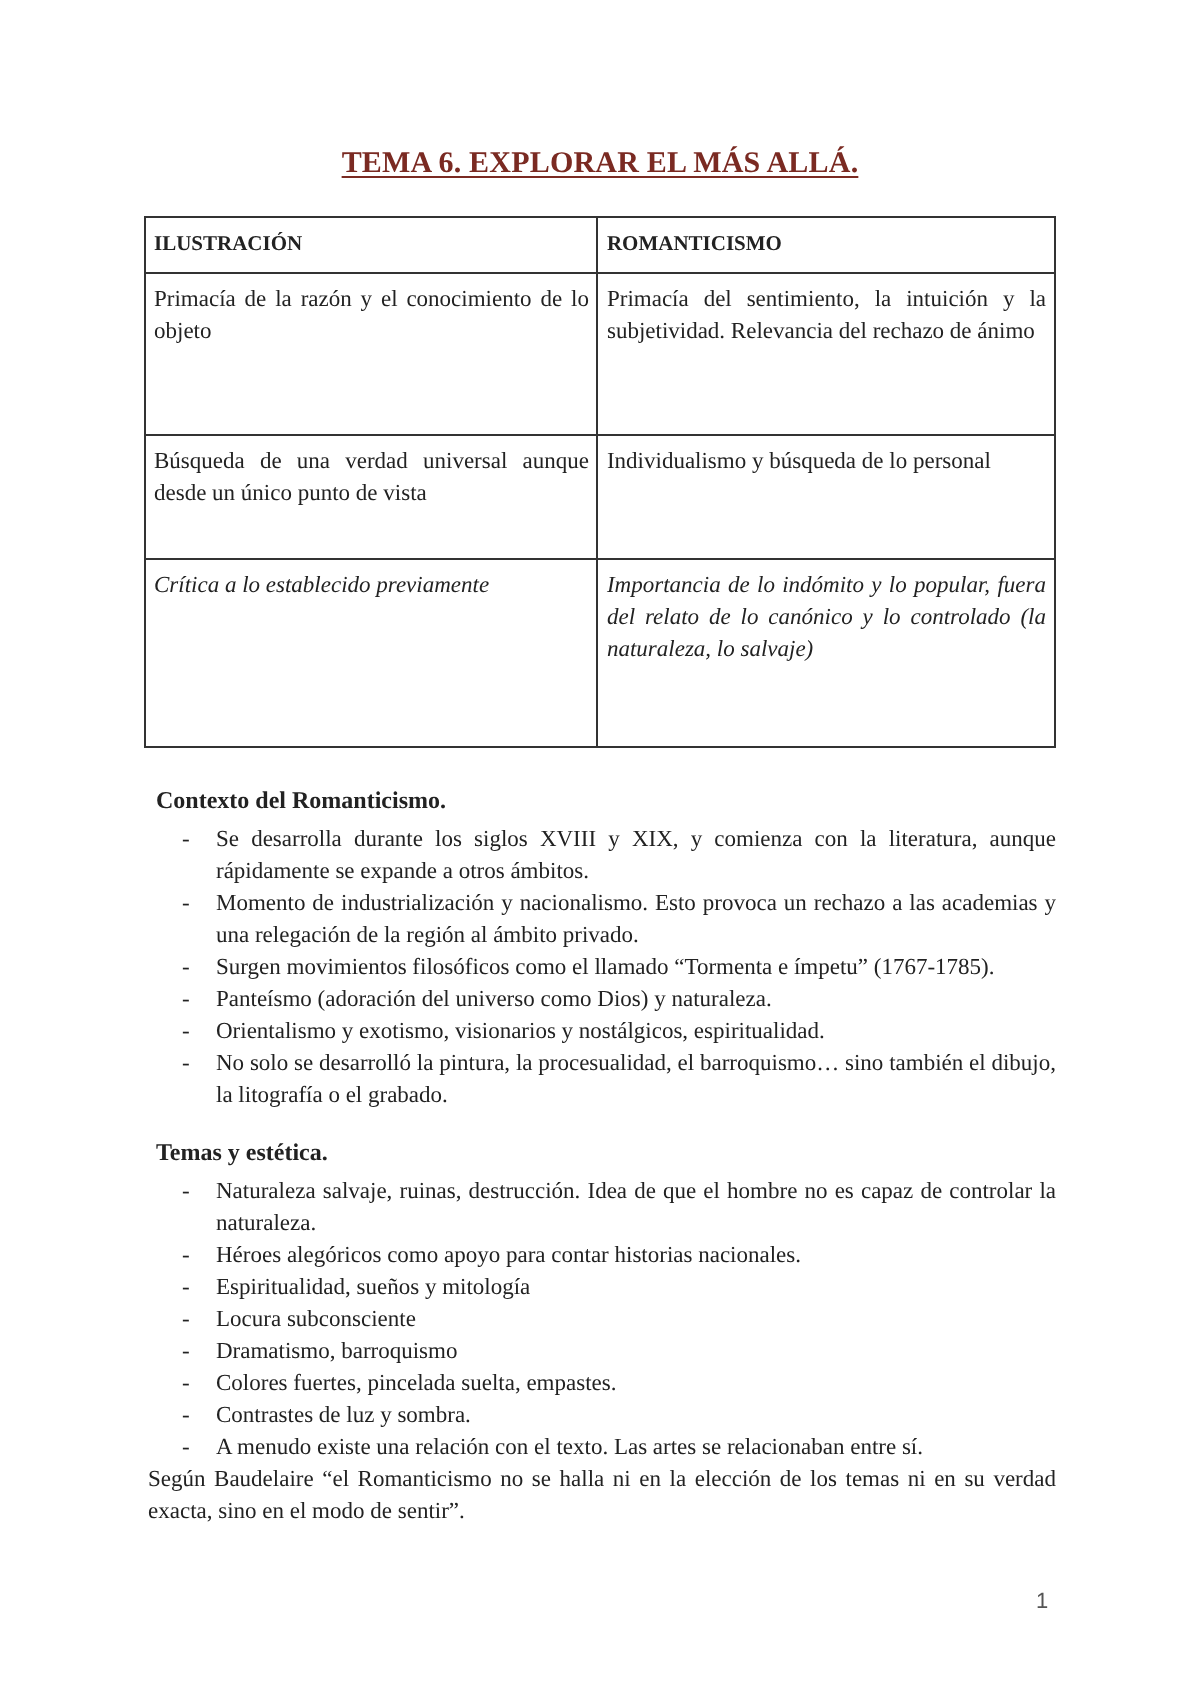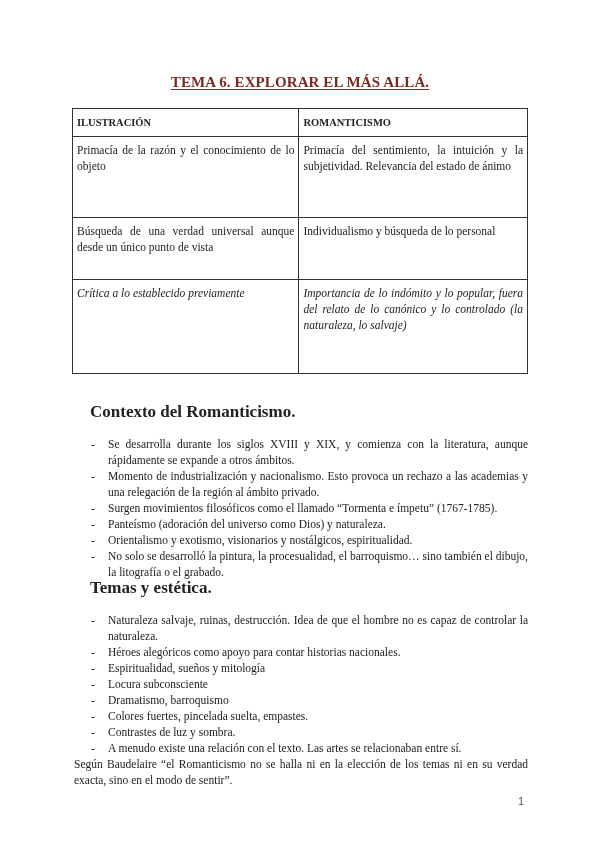--- a/index.html
+++ b/index.html
@@ -62,22 +62,22 @@
     tr.r3 td { height: 84px; font-style: italic; }
 
     .section {
       position: absolute;
       left: 74px;
       width: 454px;
       font-size: 11.5px;
       line-height: 16px;
     }
     .section h3 {
-      margin: 16px;
-      font-size: 17px;
+      margin: 4px;
+      font-size: 12px;
       font-weight: bold;
       line-height: 16px;
     }
     .section ul {
       list-style: none;
       margin: 0;
       padding: 0;
     }
     .section li {
       position: relative;
@@ -115,21 +115,21 @@
         <col class="c1">
         <col class="c2">
       </colgroup>
     <tbody>
         <tr>
       <th>ILUSTRACIÓN</th>
       <th>ROMANTICISMO</th>
     </tr>
     <tr class="r1">
       <td>Primacía de la razón y el conocimiento de lo objeto</td>
-      <td>Primacía del sentimiento, la intuición y la subjetividad. Relevancia del estado de ánimo</td>
+      <td>Primacía del sentimiento, la intuición y la subjetividad. Relevancia del rechazo de ánimo</td>
     </tr>
     <tr class="r2">
       <td>Búsqueda de una verdad universal aunque desde un único punto de vista</td>
       <td>Individualismo y búsqueda de lo personal</td>
     </tr>
     <tr class="r3">
       <td>Crítica a lo establecido previamente</td>
       <td>Importancia de lo indómito y lo popular, fuera del relato de lo canónico y lo controlado (la naturaleza, lo salvaje)</td>
     </tr>
   </tbody>

